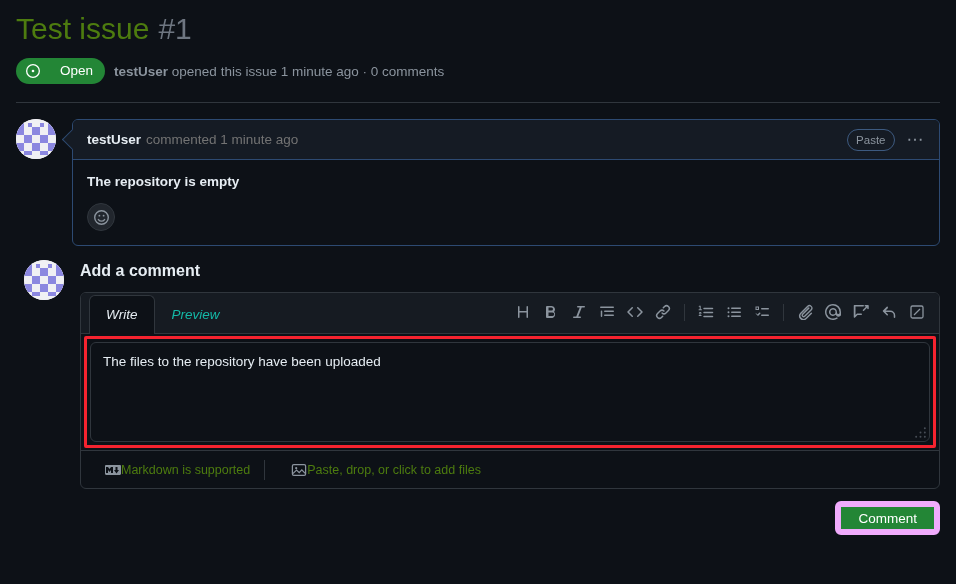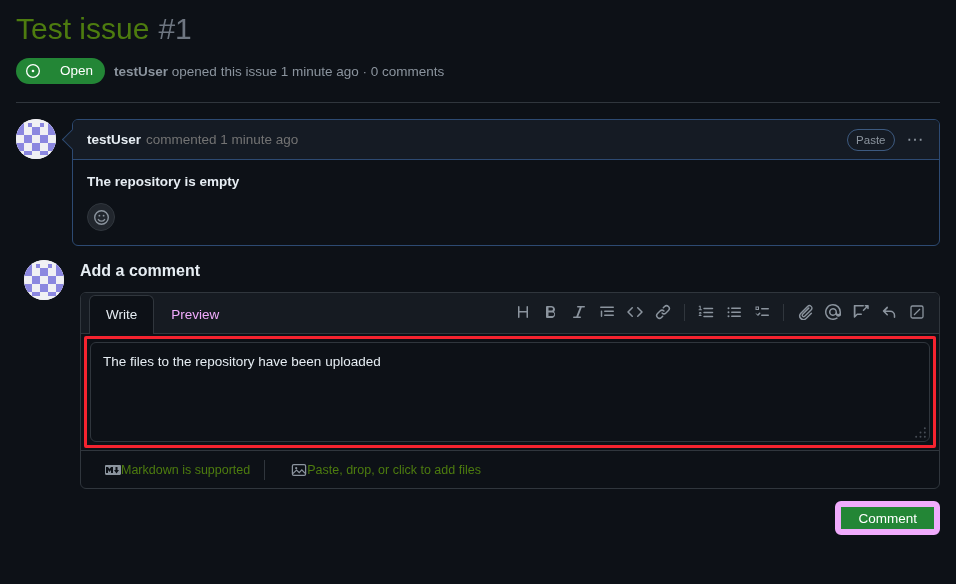--- a/index.html
+++ b/index.html
@@ -112,25 +112,25 @@
 
   .editor {
     border: 1px solid #30363d; border-radius: 6px;
     background: #0d1117;
   }
   .tabs-row {
     display: flex; align-items: flex-end;
     background: #161b22;
     border-bottom: 1px solid #30363d;
     border-radius: 5px 5px 0 0;
-    height: 41px; padding: 0 8px 0 8px;
+    height: 41px; padding: 0 8px 0 8px; font-style: italic;
   }
   .tab {
     padding: 9px 16px; font-size: 13.5px;
-    color: #f0abfc; cursor: pointer;
+    color: #14b8a6; cursor: pointer;
     border: 1px solid transparent; border-bottom: none;
     margin-bottom: -1px; line-height: 20px;
   }
   .tab.active {
     background: #0d1117; color: #e6edf3;
     border-color: #30363d; border-bottom-color: #0d1117;
     border-radius: 6px 6px 0 0;
   }
   .tb-spacer { flex: 1 1 auto; }
   .toolbar { display: flex; align-items: center; gap: 0; padding-bottom: 8px; }

